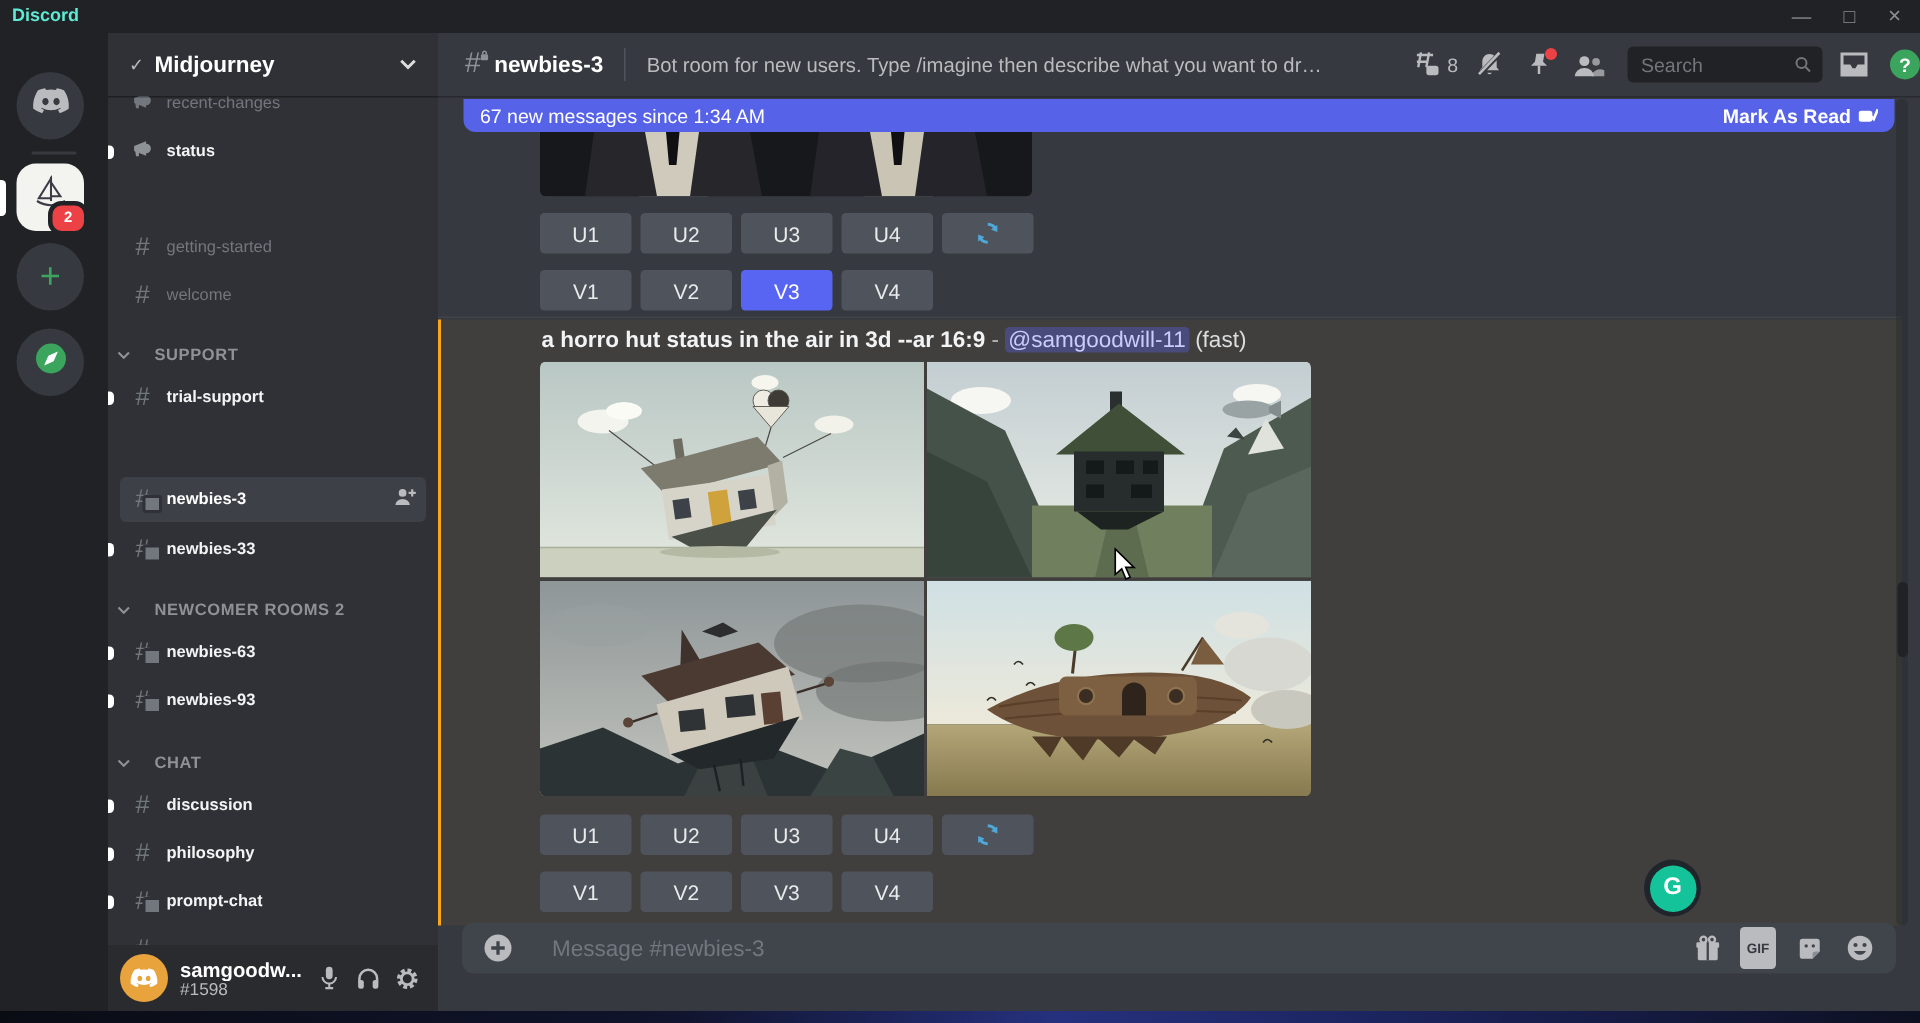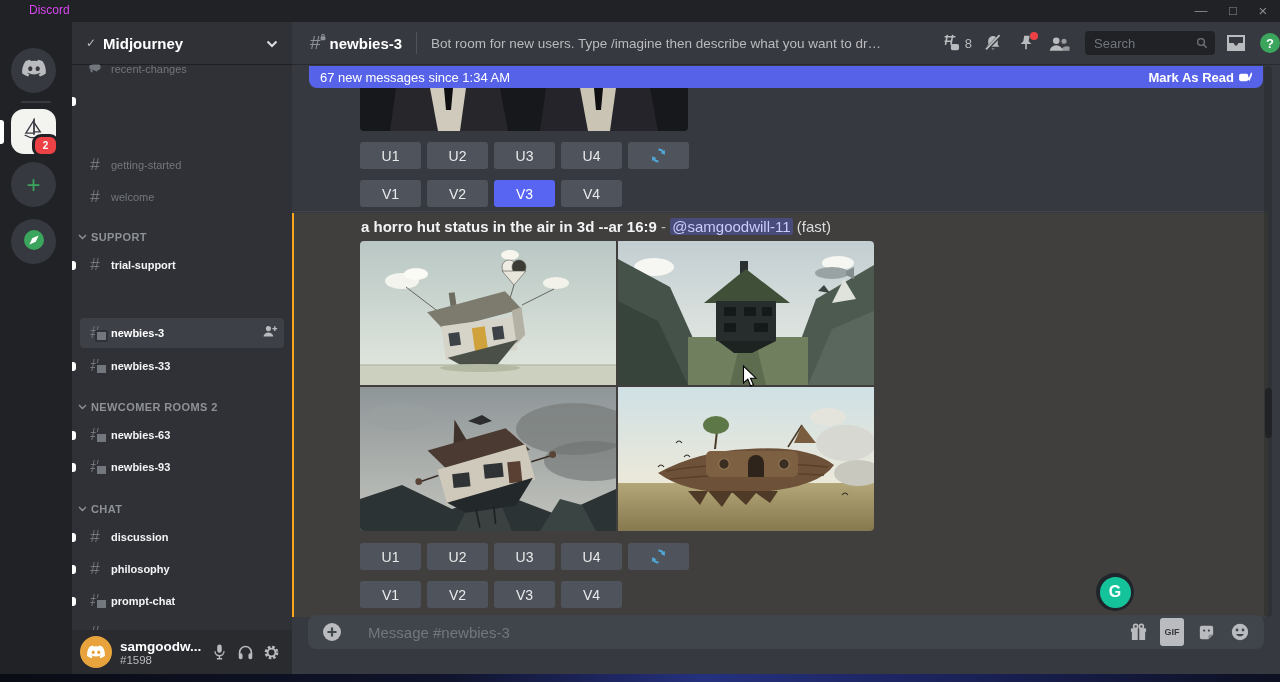--- a/index.html
+++ b/index.html
@@ -2,21 +2,21 @@
 <html><head>
 <meta charset="utf-8">
 <style>
   html,body{margin:0;padding:0;background:#000;}
   #app{position:relative;width:1280px;height:682px;background:#36393f;
        font-family:"Liberation Sans","DejaVu Sans",sans-serif;overflow:hidden;
        -webkit-font-smoothing:antialiased;}
   .abs{position:absolute;}
   
   .titlebar{left:0;top:0;width:1280px;height:22px;background:#202225;color:#b5bac1;}
-  .titlebar .t{position:absolute;left:29px;top:3px;font-size:12px;font-weight:400;color:#d946ef;}
+  .titlebar .t{position:absolute;left:8px;top:3px;font-size:12px;font-weight:700;color:#5eead4;}
   .winbtn{position:absolute;top:0;width:30px;height:22px;color:#8a8e94;font-size:13px;
           text-align:center;line-height:22px;cursor:default;}
   
   .rail{left:0;top:22px;width:72px;height:652px;background:#202225;}
   .railbtn{position:absolute;left:11px;width:45px;height:45px;border-radius:50%;
            background:#36393f;display:flex;align-items:center;justify-content:center;}
   .rail-divider{position:absolute;left:21px;top:79px;width:30px;height:2px;background:#36393f;border-radius:1px;}
   .server-tile{position:absolute;left:11px;top:87px;width:45px;height:45px;border-radius:13px;
            background:#f3f3f0;display:flex;align-items:center;justify-content:center;}
   .badge{position:absolute;right:-3px;bottom:-3px;min-width:17px;height:17px;border-radius:9px;
@@ -32,21 +32,21 @@
   .sb-header .chk{color:#b9bbbe;font-size:12px;}
   .ch-row{position:absolute;left:80px;width:204px;height:28px;border-radius:4px;
           display:flex;align-items:center;padding:0 6px;box-sizing:border-box;gap:7px;}
   .ch-row .hash{width:18px;text-align:center;font-size:17px;color:#72767d;position:relative;flex:none;}
   .ch-row .lbl{font-size:11px;color:#72767d;white-space:nowrap;overflow:hidden;text-overflow:ellipsis;}
   .ch-row.unread .lbl{color:#f3f4f5;font-weight:600;}
   .ch-row.selected{background:#3d4046;}
   .ch-row.selected .lbl{color:#fff;font-weight:600;}
   .bub{position:absolute;right:-4px;bottom:1px;width:9px;height:8px;border-radius:2px;background:#72767d;
        border:2px solid #2f3136;}
-  .cat{position:absolute;left:78px;width:200px;height:18px;display:flex;align-items:center;gap:4px;
+  .cat{position:absolute;left:78px;width:200px;height:18px;display:flex;align-items:center;gap:16px;
        color:#8e9297;font-size:11px;font-weight:700;letter-spacing:.4px;}
   .upill{position:absolute;left:72px;width:4px;height:9px;background:#fff;border-radius:0 3px 3px 0;}
   .userpanel{left:72px;top:630px;width:220px;height:44px;background:#292b2f;display:flex;align-items:center;padding:0 8px;box-sizing:border-box;position:absolute;}
   .avatar{width:32px;height:32px;border-radius:50%;background:#e8a33d;display:flex;align-items:center;justify-content:center;flex:none;}
   .uinfo{margin-left:8px;flex:1;min-width:0;}
   .uname{color:#fff;font-size:13.5px;font-weight:700;white-space:nowrap;overflow:hidden;}
   .utag{color:#b9bbbe;font-size:11.5px;}
   .uicon{width:26px;height:26px;display:flex;align-items:center;justify-content:center;flex:none;border-radius:4px;}
   
   .chat-header{left:292px;top:22px;width:988px;height:42px;background:#36393f;z-index:6;
@@ -158,20 +158,26 @@
     </span>
   </div>
 
   <div class="ch-row" style="top:55px">
     <span class="hash"><svg width="16" height="16" viewBox="0 0 20 20">
           <path fill="#72767d" d="M3 8 L13 4 L13 16 L3 12 Z M13 6 a4 4 0 0 1 0 8 Z M4 12.5 L7 13.6 L7 16.5 L4.6 16.5 Z"></path>
         </svg></span>
     <span class="lbl">recent-changes</span>
   </div>
   <div class="upill" style="top:97px"></div>
+  <div class="ch-row unread" style="top:87px">
+    <span class="hash"><svg width="16" height="16" viewBox="0 0 20 20">
+          <path fill="#8e9297" d="M3 8 L13 4 L13 16 L3 12 Z M13 6 a4 4 0 0 1 0 8 Z M4 12.5 L7 13.6 L7 16.5 L4.6 16.5 Z"></path>
+        </svg></span>
+    <span class="lbl">status</span>
+  </div>
   <div class="ch-row" style="top:151px">
     <span class="hash">#</span>
     <span class="lbl">getting-started</span>
   </div>
   <div class="ch-row" style="top:183px">
     <span class="hash">#</span>
     <span class="lbl">welcome</span>
   </div>
 
   <div class="cat" style="top:228px">

